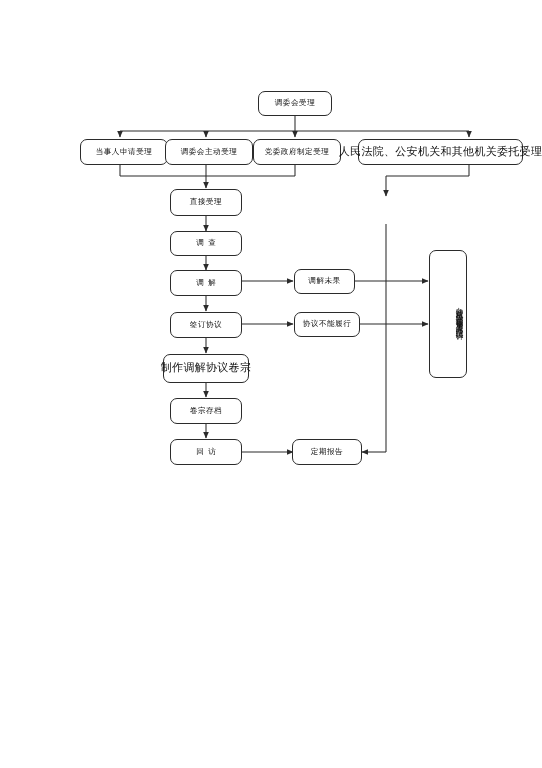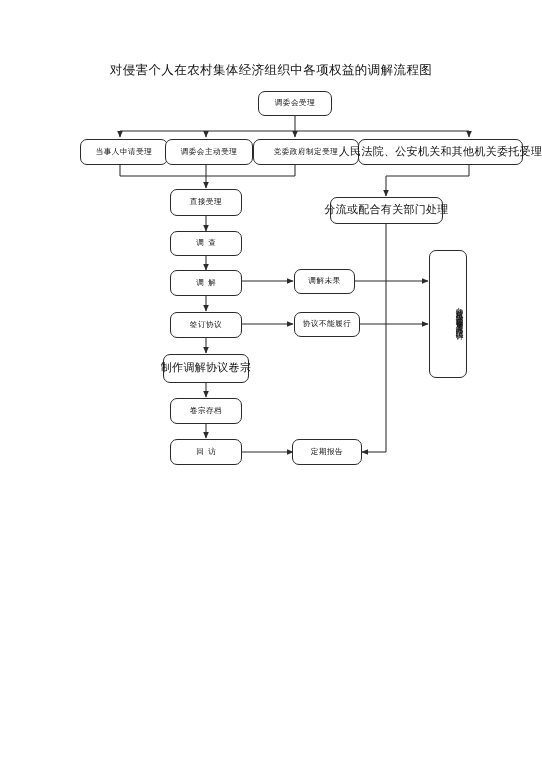--- a/index.html
+++ b/index.html
@@ -89,21 +89,20 @@
     text-orientation: upright;
     letter-spacing: 1.4px;
     white-space: nowrap;
   }
 </style>
 </head>
 <body>
 
 <div id="canvas">
 
-  <div class="page-title">对侵害个人在农村集体经济组织中各项权益的调解流程图</div>
 
   <svg id="wires" viewBox="0 0 542 768" width="542" height="768">
     <defs>
       <marker id="ah" markerWidth="8" markerHeight="8" refX="6.4" refY="3" orient="auto" markerUnits="userSpaceOnUse">
         <path d="M0,0 L7,3 L0,6 z" fill="#2b2b2b"></path>
       </marker>
     </defs>
     <g stroke="#2b2b2b" stroke-width="1.05" fill="none">
 
       <path d="M295,116 L295,131"></path>
@@ -151,35 +150,32 @@
   </div>
 
   <div class="node" style="left:80px; top:139px; width:88px; height:26px;">
     <span>当事人申请受理</span>
   </div>
 
   <div class="node" style="left:165px; top:139px; width:88px; height:26px;">
     <span>调委会主动受理</span>
   </div>
 
-  <div class="node" style="left:253px; top:139px; width:106px; height:26px;">
+  <div class="node" style="left:253px; top:139px; width:88px; height:26px;">
     <span>党委政府制定受理</span>
   </div>
 
   <div class="node small-text" style="left:358px; top:139px; width:165px; height:26px;">
     <span>人民法院、公安机关和其他机关委托受理</span>
   </div>
 
   <div class="node" style="left:170px; top:189px; width:72px; height:27px;">
     <span>直接受理</span>
   </div>
 
-  <div class="node small-text" style="left:330px; top:197px; width:113px; height:27px;">
-    <span>分流或配合有关部门处理</span>
-  </div>
 
   <div class="node wide-letter" style="left:170px; top:231px; width:72px; height:25px;">
     <span>调查</span>
   </div>
 
   <div class="node wide-letter" style="left:170px; top:270px; width:72px; height:26px;">
     <span>调解</span>
   </div>
 
   <div class="node" style="left:294px; top:269px; width:61px; height:25px;">

